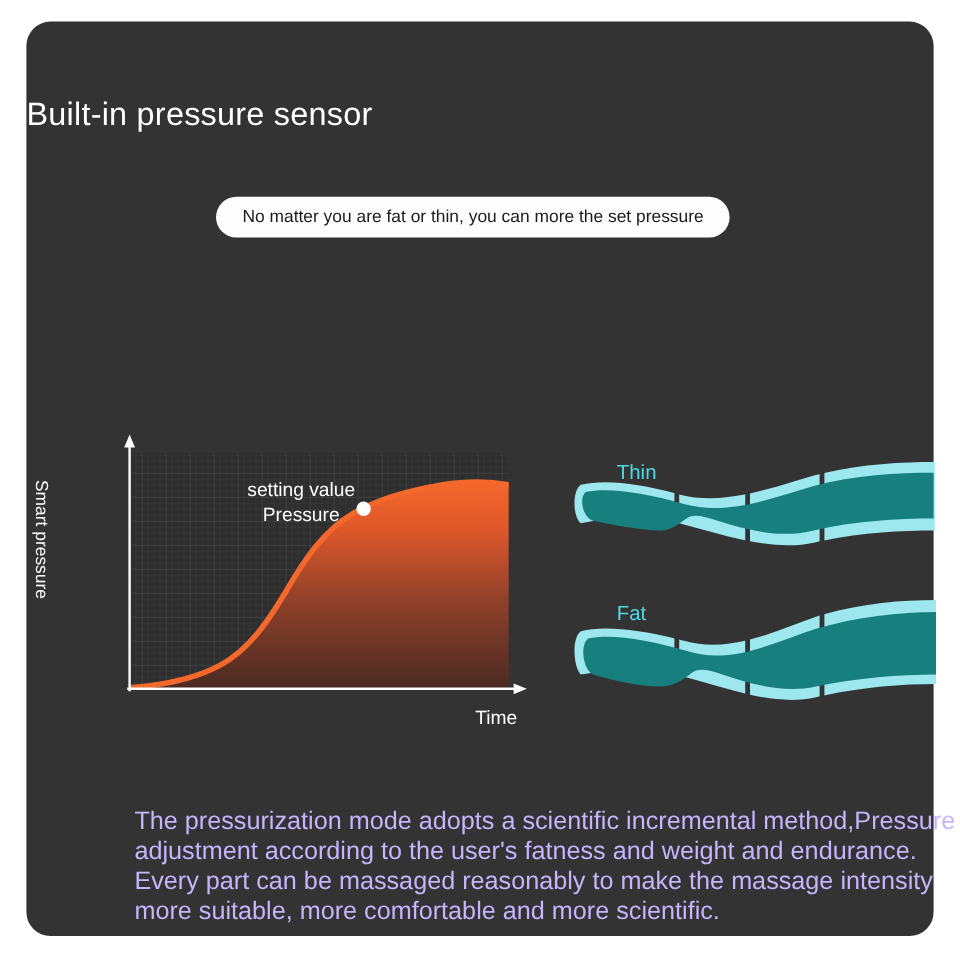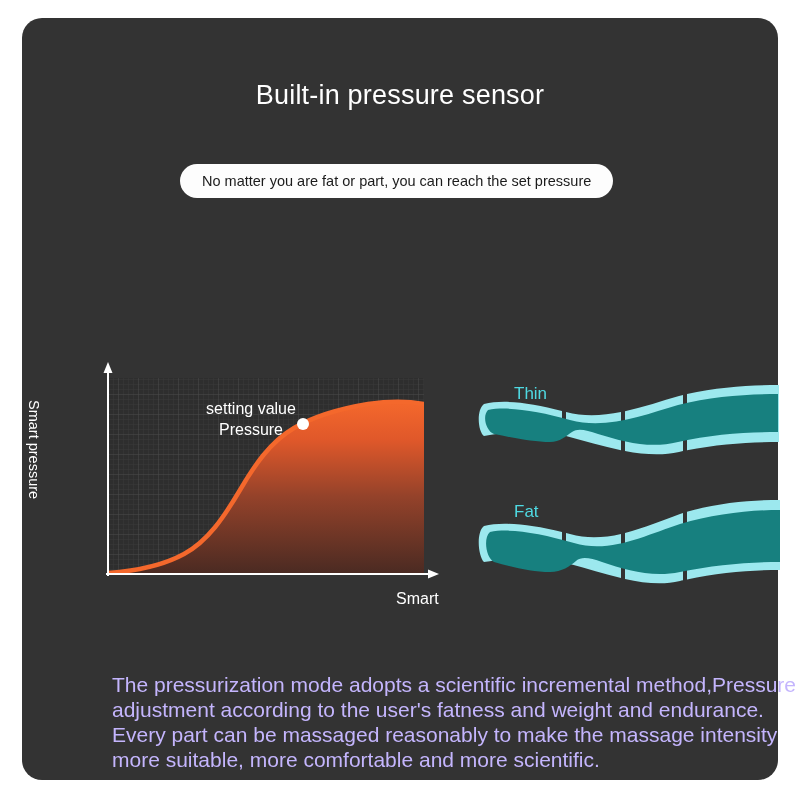--- a/index.html
+++ b/index.html
@@ -9,21 +9,21 @@
     -webkit-font-smoothing:antialiased;
   }
   #stage{position:relative;width:800px;height:800px;overflow:hidden;}
 
   .card{
     position:absolute;left:22px;top:18px;width:756px;height:762px;
     background:#333333;border-radius:20px;
   }
 
   .title{
-    position:absolute;left:0;top:62px;width:756px;text-align:center;
+    position:absolute;left:0;top:62px;width:756px;
     color:#ffffff;font-size:27px;font-weight:400;letter-spacing:.2px;
     white-space:nowrap;
   }
 
   .pill{
     position:absolute;left:158px;top:146px;
     height:34px;padding:0 22px;border-radius:19px;
     background:#fdfdfd;color:#1b1b1b;
     font-size:14.5px;line-height:34px;white-space:nowrap;
     box-sizing:border-box;
@@ -69,21 +69,21 @@
   }
 </style>
 </head>
 <body>
 
 <div id="stage">
   <div class="card">
 
     <div class="title">Built-in pressure sensor</div>
 
-    <div class="pill">No matter you are fat or part, you can reach the set pressure</div>
+    <div class="pill">No matter you are fat or thin, you can more the set pressure</div>
 
 
     <div class="chart">
       <svg width="390" height="260" viewBox="0 0 390 260">
         <defs>
           <pattern id="gridMinor" width="5" height="5" patternUnits="userSpaceOnUse">
             <path d="M5 0 L0 0 0 5" fill="none" stroke="#3d3d3d" stroke-width="0.7"></path>
           </pattern>
           <pattern id="gridMajor" width="20" height="20" patternUnits="userSpaceOnUse">
             <rect width="20" height="20" fill="url(#gridMinor)"></rect>
@@ -135,21 +135,21 @@
         <circle cx="245" cy="70" r="6" fill="#ffffff"></circle>
       </svg>
 
       <div class="ylabel">Smart pressure</div>
 
       <div class="annot">
         <div>setting value</div>
         <div>Pressure</div>
       </div>
 
-      <div class="xlabel">Smart</div>
+      <div class="xlabel">Time</div>
     </div>
 
     <div class="legs">
 
       <div class="legwrap fat">
         <div class="leglabel">Fat</div>
         <svg width="310" height="118" viewBox="0 0 310 118">
           <defs>
             <clipPath id="fatCuff1">
                 <rect x="0" y="0" width="88" height="118"></rect>

